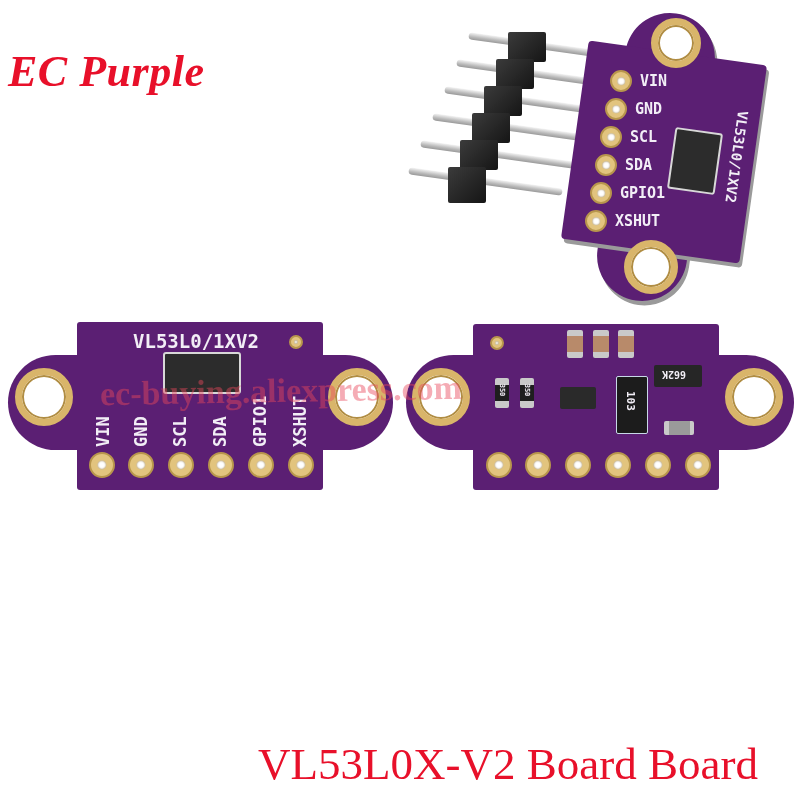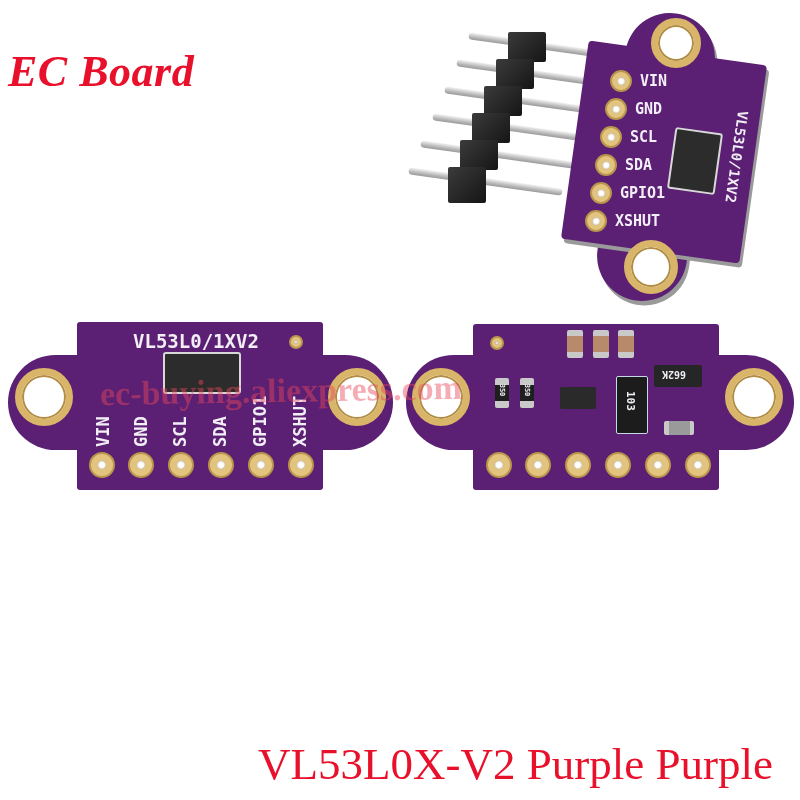--- a/index.html
+++ b/index.html
@@ -17,21 +17,21 @@
   .smd .body{position:absolute;left:15%;right:15%;top:22%;bottom:22%;background:#b88a6a;}
   .res .body{background:#1e1e1e;}
   .watermark{left:100px;top:372px;font-family:"Liberation Serif",serif;font-weight:bold;font-size:34px;color:rgba(232,70,90,0.45);white-space:nowrap;transform:rotate(-1deg);}
   .pin-metal{position:absolute;height:7px;border-radius:4px;background:linear-gradient(#f4f4f4,#b9b9b9 60%,#9a9a9a);}
   .pin-plastic{position:absolute;width:38px;height:30px;background:linear-gradient(135deg,#3b3b3b,#151515);border-radius:2px;}
   .label-rot{position:absolute;transform-origin:left top;transform:rotate(-90deg);white-space:nowrap;font-size:17px;}
 </style>
 </head>
 <body>
 
-<div class="abs brand">EC Board</div>
+<div class="abs brand">EC Purple</div>
 
 <div class="abs" style="left:380px;top:15px;width:220px;height:200px;">
   <div class="pin-metal" style="left:88px;top:28px;width:155px;transform:rotate(8deg);"></div>
   <div class="pin-metal" style="left:76px;top:55px;width:155px;transform:rotate(8deg);"></div>
   <div class="pin-metal" style="left:64px;top:82px;width:155px;transform:rotate(8deg);"></div>
   <div class="pin-metal" style="left:52px;top:109px;width:155px;transform:rotate(8deg);"></div>
   <div class="pin-metal" style="left:40px;top:136px;width:155px;transform:rotate(8deg);"></div>
   <div class="pin-metal" style="left:28px;top:163px;width:155px;transform:rotate(8deg);"></div>
   <div class="pin-plastic" style="left:128px;top:17px;"></div>
   <div class="pin-plastic" style="left:116px;top:44px;"></div>
@@ -125,13 +125,13 @@
   <div class="pad" style="left:86px;top:132px;width:26px;height:26px;"></div>
   <div class="pad" style="left:125px;top:132px;width:26px;height:26px;"></div>
   <div class="pad" style="left:165px;top:132px;width:26px;height:26px;"></div>
   <div class="pad" style="left:205px;top:132px;width:26px;height:26px;"></div>
   <div class="pad" style="left:245px;top:132px;width:26px;height:26px;"></div>
   <div class="pad" style="left:285px;top:132px;width:26px;height:26px;"></div>
 </div>
 
 <div class="abs watermark">ec-buying.aliexpress.com</div>
 
-<div class="abs caption">VL53L0X-V2 Purple Purple</div>
+<div class="abs caption">VL53L0X-V2 Board Board</div>
 
 </body></html>

